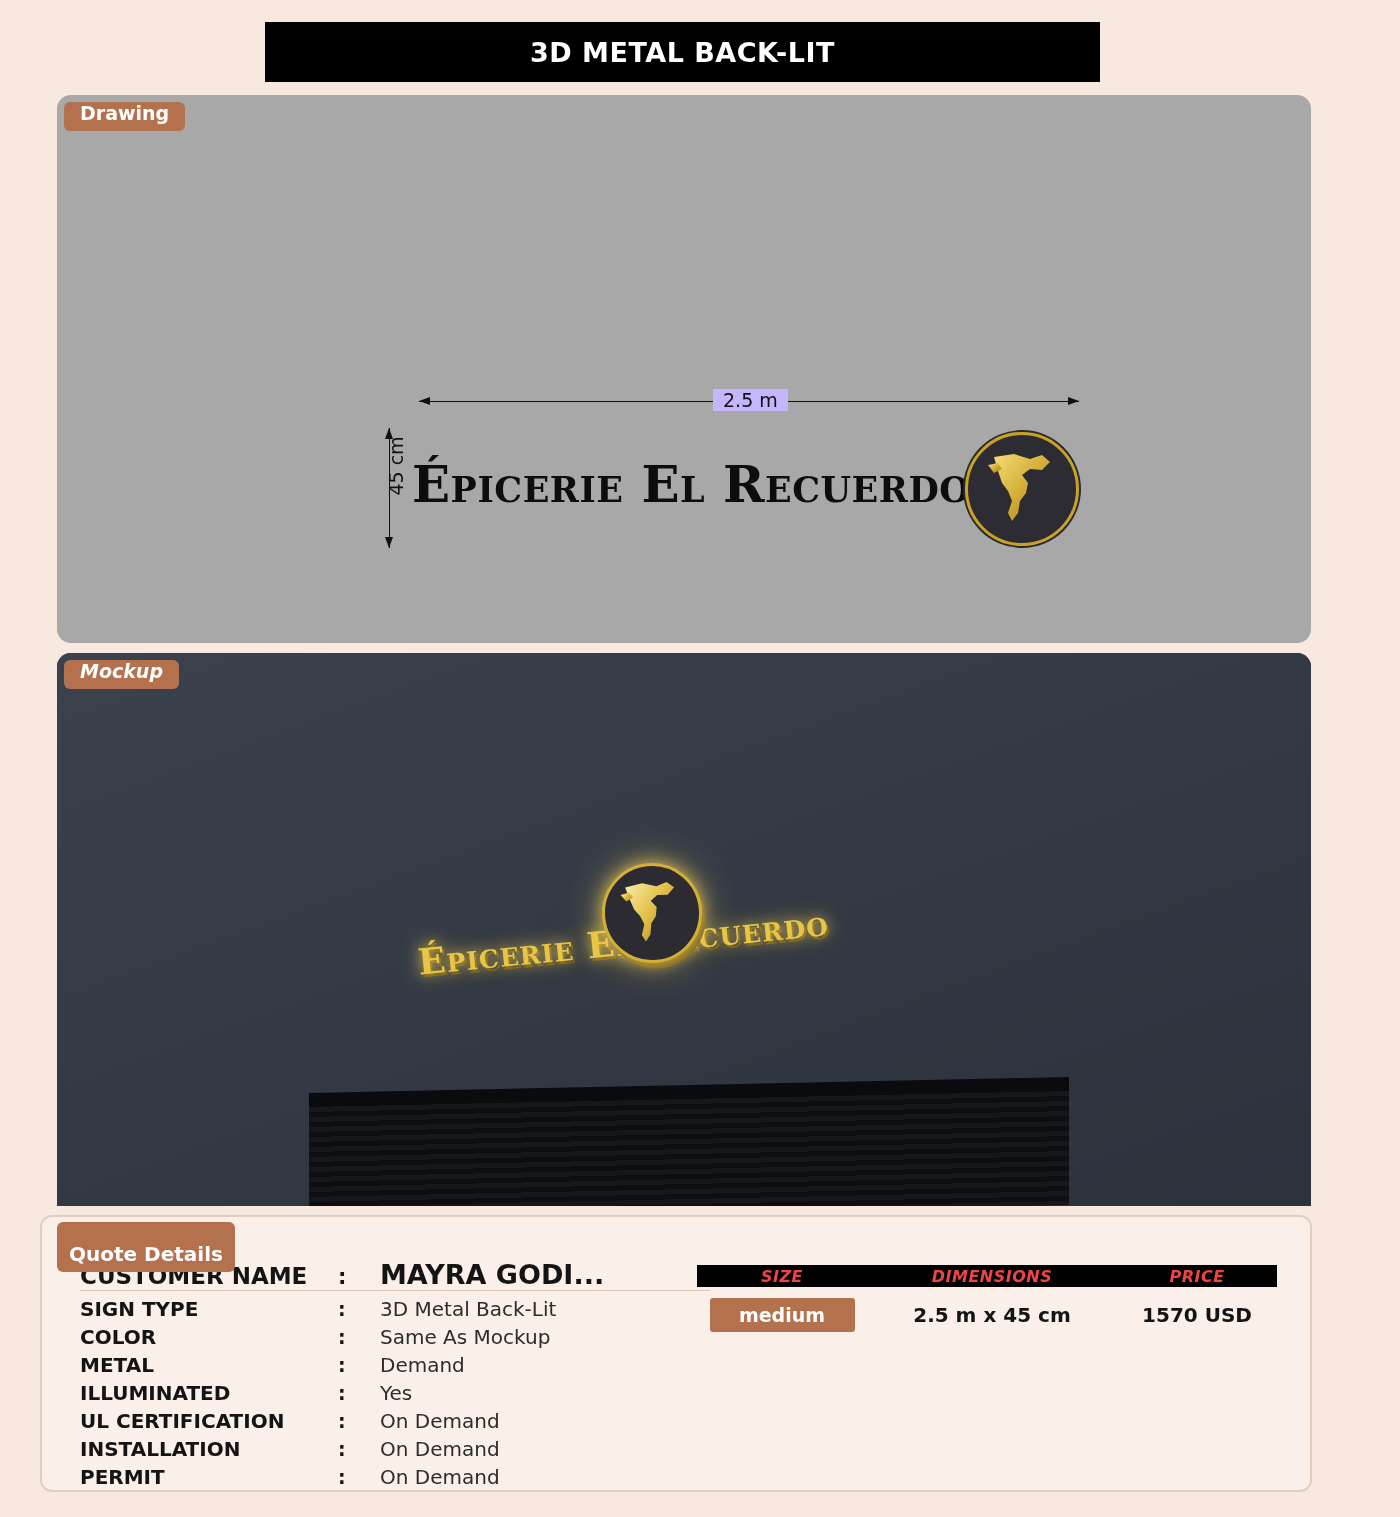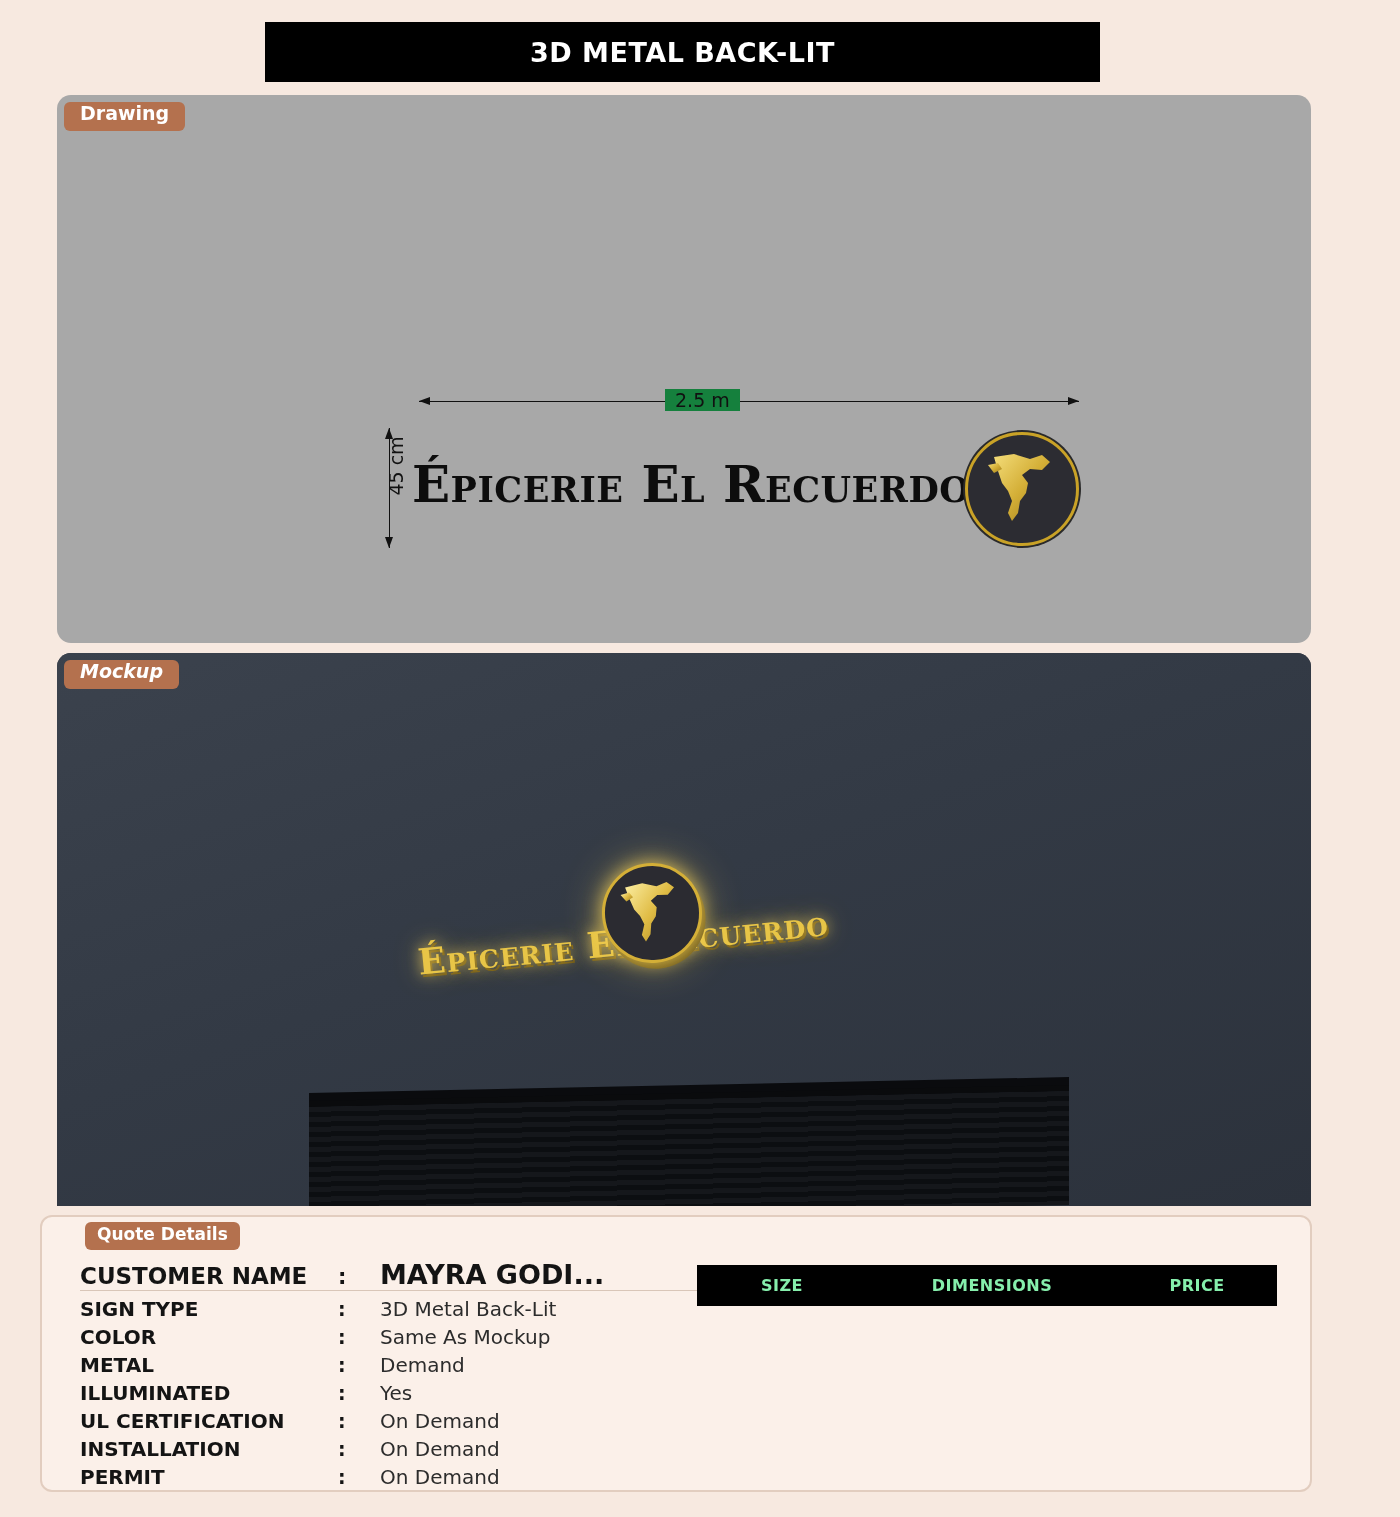--- a/index.html
+++ b/index.html
@@ -79,23 +79,23 @@
     position: absolute;
     top: -4px;
     width: 0; height: 0;
     border-top: 4.5px solid transparent;
     border-bottom: 4.5px solid transparent;
   }
   .hline::before { left: 0; border-right: 11px solid #111; }
   .hline::after { right: 0; border-left: 11px solid #111; }
   .hlabel {
     position: absolute;
-    left: 608px;
+    left: 656px;
     top: 294px;
-    background: #15803d;
+    background: #c4b5fd;
     padding: 0 10px;
     font-size: 19px;
     color: #111;
   }
 
   .vline {
     position: absolute;
     left: 332px;
     top: 333px;
     width: 1px;
@@ -221,21 +221,21 @@
   
   .quote-panel {
     left: 40px;
     top: 1215px;
     width: 1272px;
     height: 277px;
     background: #fbf0e9;
     border: 2px solid #e2cdbf;
     border-radius: 12px;
   }
-  .quote-tag { left: 57px; top: 1222px; font-size: 17px; padding: 2px 12px 6px 12px; margin-left: 28px; }
+  .quote-tag { left: 57px; top: 1222px; font-size: 20px; padding: 20px 12px 6px 12px; }
 
   .quote-left {
     position: absolute;
     left: 38px;
     top: 42px;
     width: 630px;
   }
   .cust-row {
     display: flex;
     align-items: baseline;
@@ -264,23 +264,24 @@
   
   .quote-table {
     position: absolute;
     left: 655px;
     top: 48px;
     width: 580px;
   }
   .qt-head {
     display: flex;
     background: #000000;
-    color: #86efac;
-    height: 41px;
+    color: #ef4444;
+    height: 22px;
     align-items: center;
+    font-style: italic;
   }
   .qt-head div {
     font-size: 16px;
     font-weight: bold;
     text-align: center;
     letter-spacing: 0.5px;
   }
   .qt-c1 { width: 170px; }
   .qt-c2 { width: 250px; }
   .qt-c3 { width: 160px; }
@@ -403,16 +404,23 @@
         <span class="spec-value">On Demand</span>
       </div>
     </div>
 
     <div class="quote-table">
       <div class="qt-head">
         <div class="qt-c1">SIZE</div>
         <div class="qt-c2">DIMENSIONS</div>
         <div class="qt-c3">PRICE</div>
       </div>
+      <div class="qt-body">
+        <div class="qt-c1">
+          <div class="size-pill">medium</div>
+        </div>
+        <div class="qt-c2 qt-dim">2.5 m x 45 cm</div>
+        <div class="qt-c3 qt-price">1570 USD</div>
+      </div>
     </div>
 
   </div>
 </div>
 
 </body></html>

